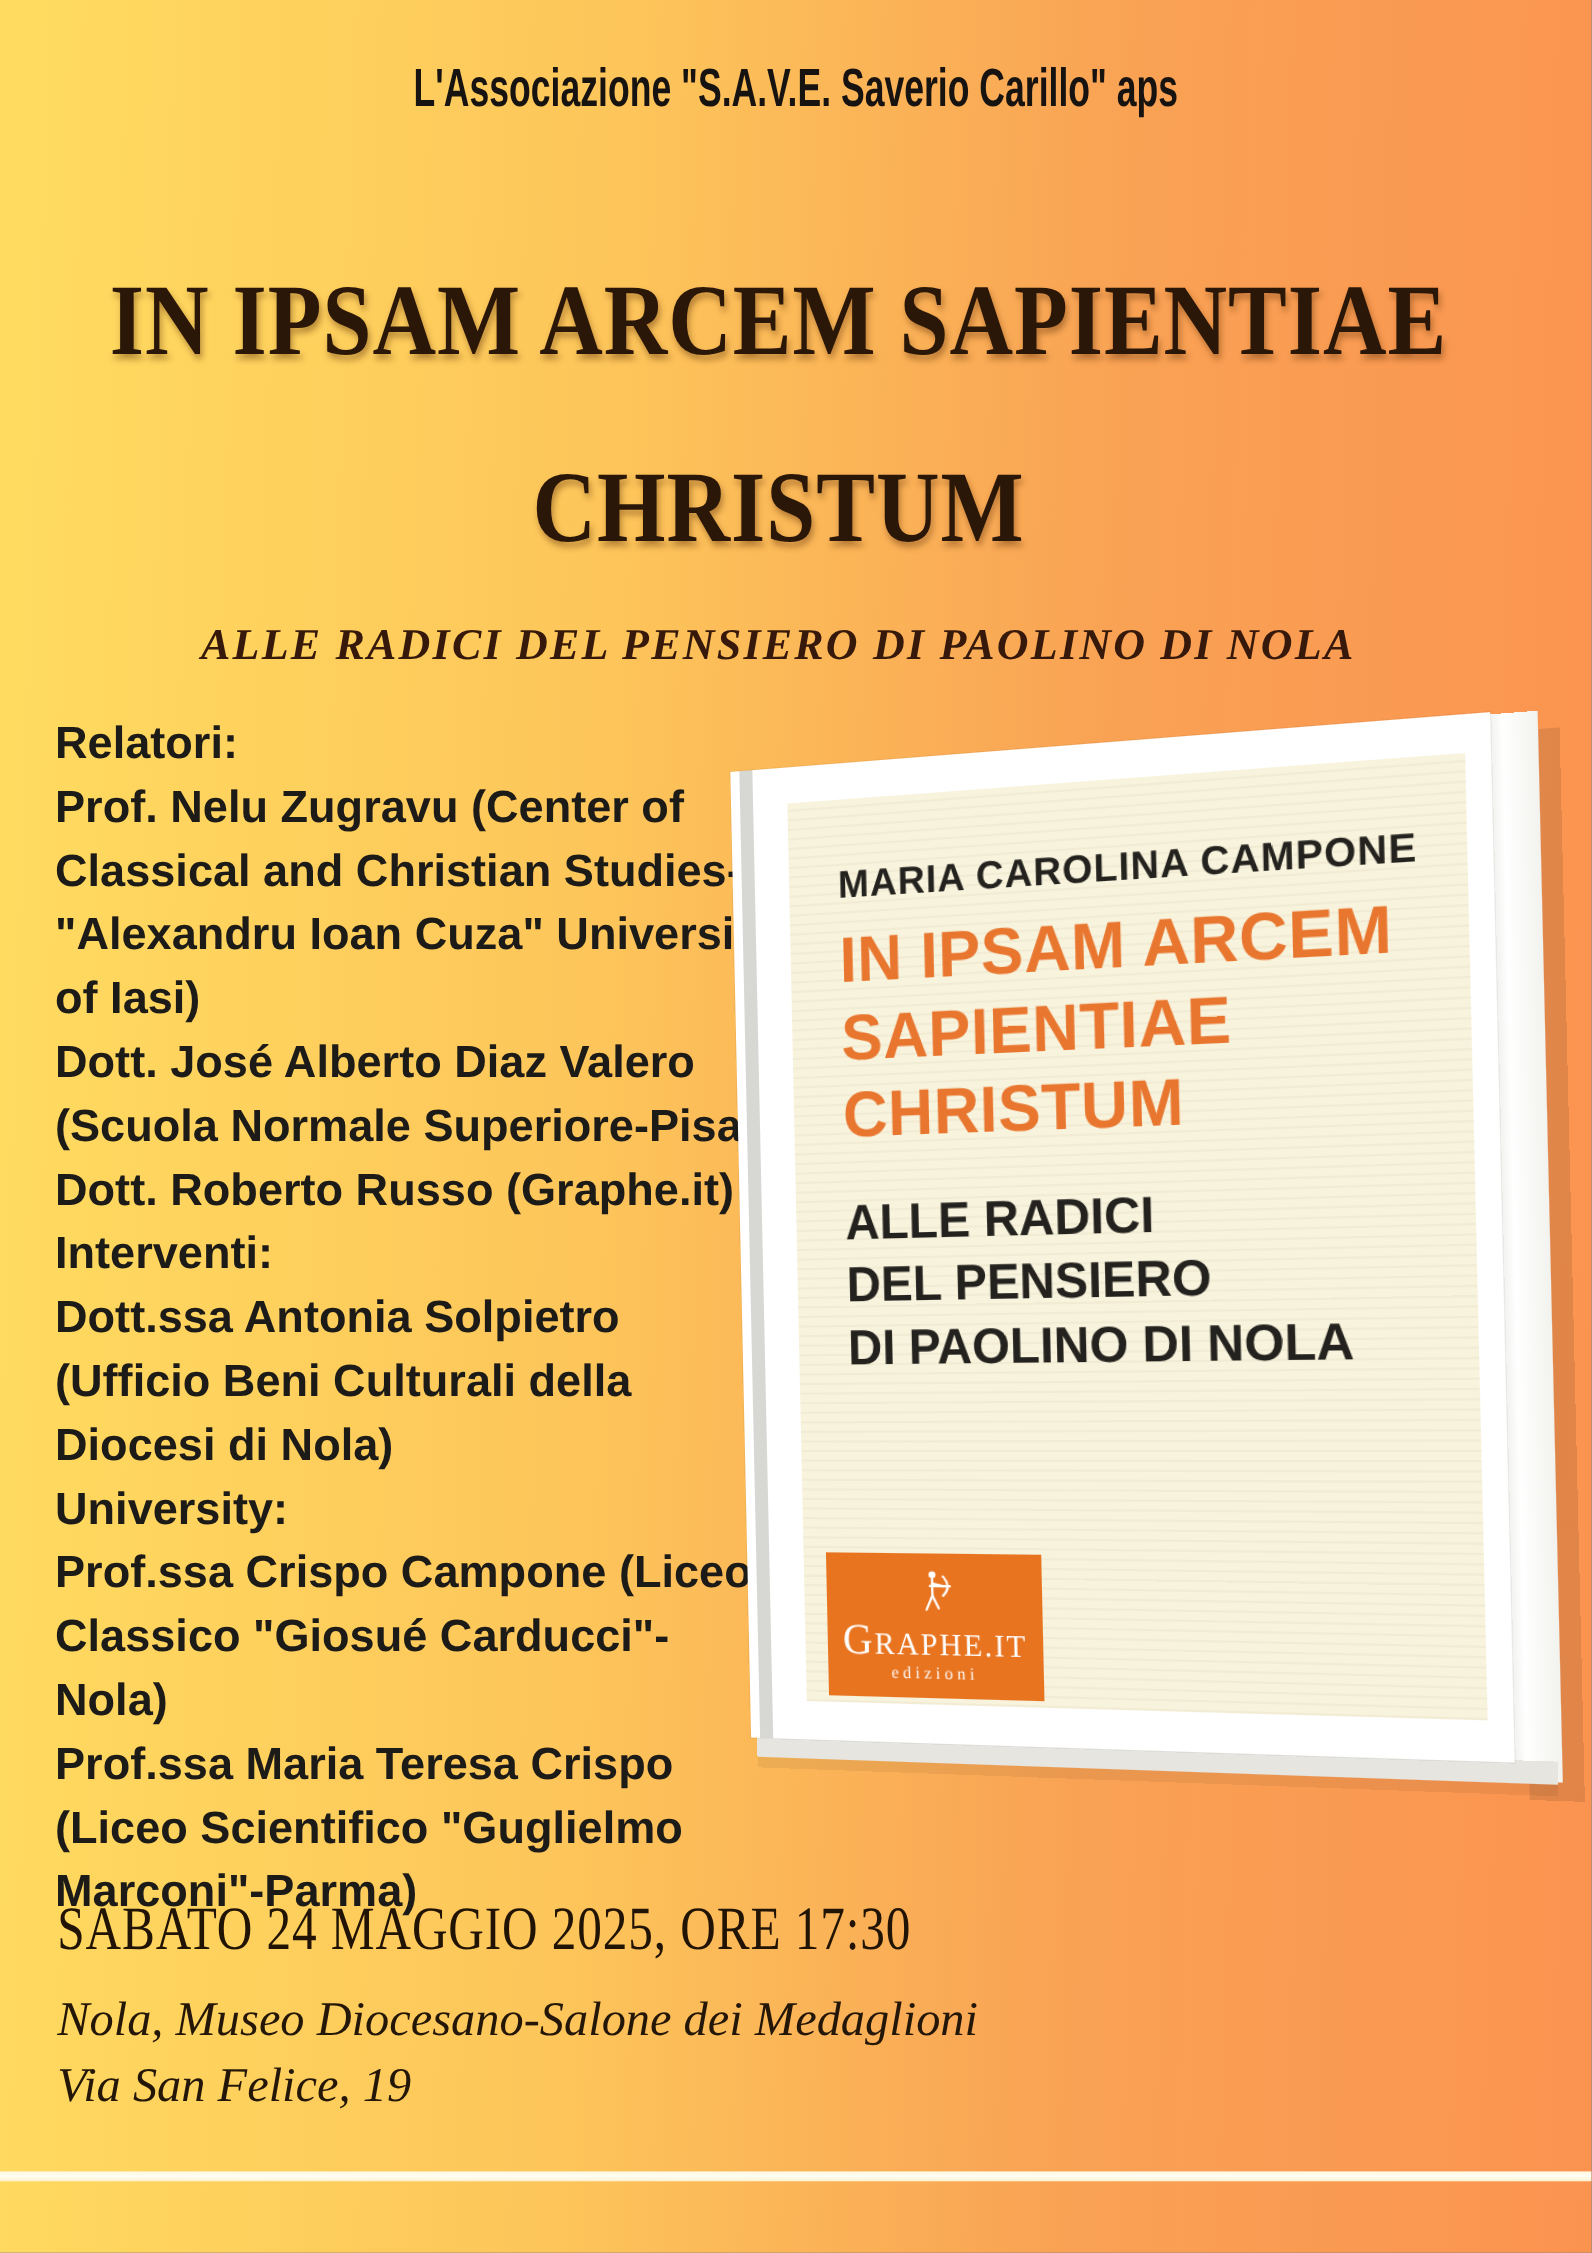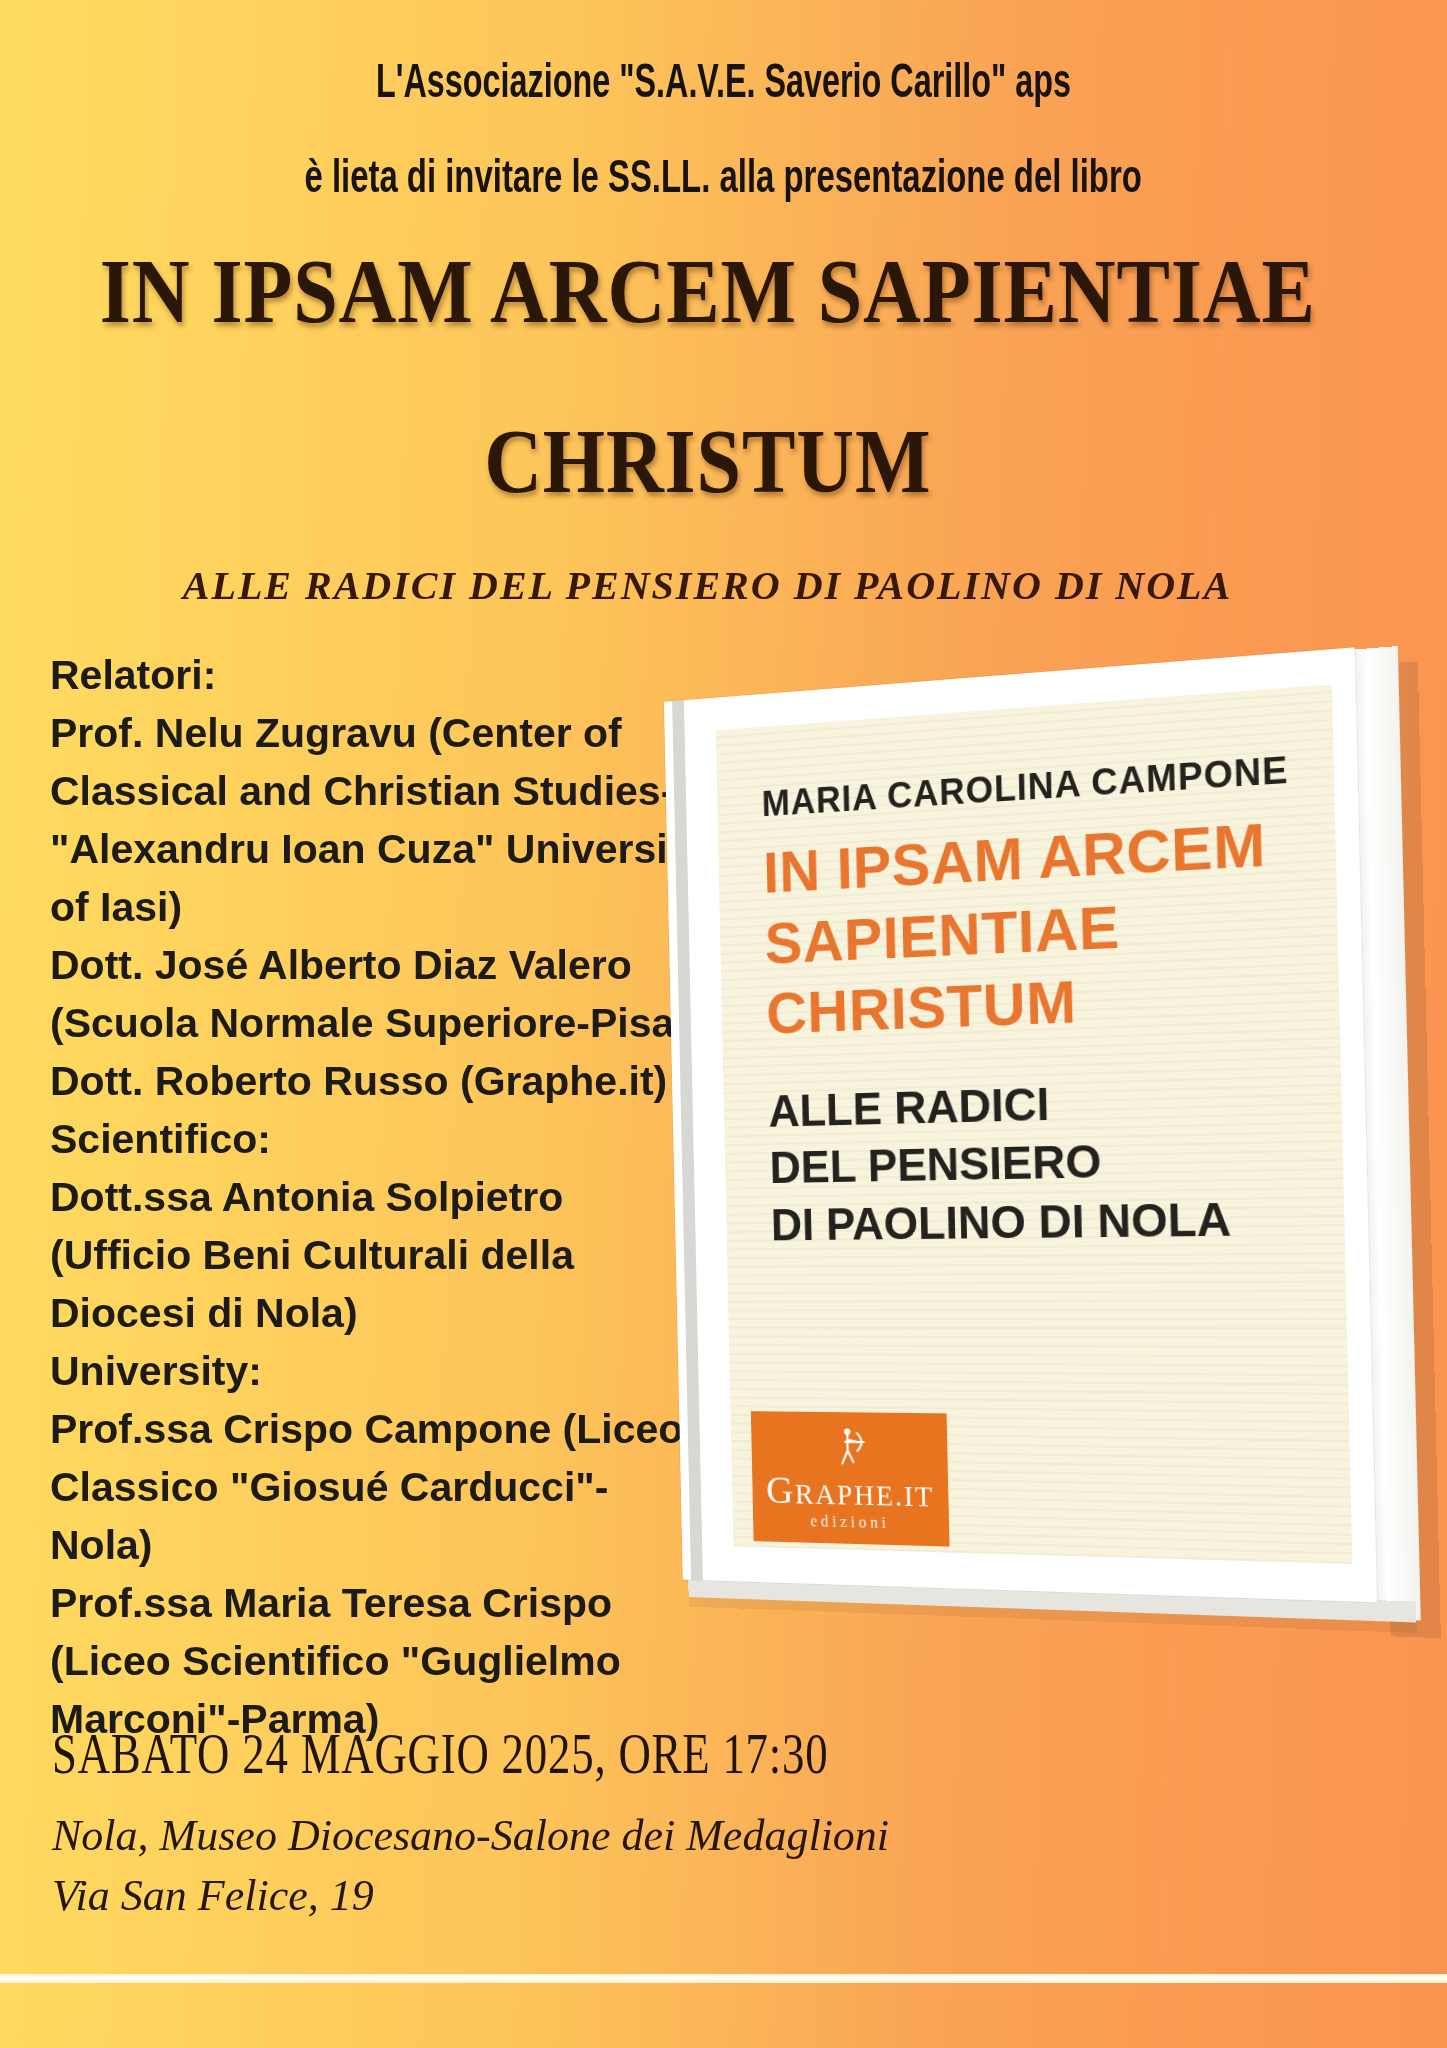--- a/index.html
+++ b/index.html
@@ -63,42 +63,41 @@
   .bottom-stripe{position:absolute;left:0;right:0;top:1974px;height:9px;
         background:linear-gradient(180deg,#fff8df, #fffef4 50%, #fdf2cf);}
 </style>
 </head>
 <body>
 
 <div class="poster">
 
   <div class="header-block">
     <span class="assoc-line"><span class="cond">L'Associazione "S.A.V.E. Saverio Carillo" aps</span></span>
-    <span class="invite-line"><span class="cond">è lieta di invitare le SS.LL. alla presentazione del libro</span></span>
   </div>
 
   <div class="title-block">
     <span class="main-title">IN IPSAM ARCEM SAPIENTIAE
 CHRISTUM</span>
     <div class="subtitle">ALLE RADICI DEL PENSIERO DI PAOLINO DI NOLA</div>
   </div>
 
   <div class="speakers-panel">
     <div class="speaker-section">
       <div class="section-label">Relatori:</div>
       <div class="section-body">Prof. Nelu Zugravu (Center of
 Classical and Christian Studies-
 "Alexandru Ioan Cuza" University
 of Iasi)
 Dott. José Alberto Diaz Valero
 (Scuola Normale Superiore-Pisa)
 Dott. Roberto Russo (Graphe.it)</div>
     </div>
     <div class="speaker-section">
-      <div class="section-label">Scientifico:</div>
+      <div class="section-label">Interventi:</div>
       <div class="section-body">Dott.ssa Antonia Solpietro
 (Ufficio Beni Culturali della
 Diocesi di Nola)</div>
     </div>
     <div class="speaker-section">
       <div class="section-label">University:</div>
       <div class="section-body">Prof.ssa Crispo Campone (Liceo
 Classico "Giosué Carducci"-Nola)
 Prof.ssa Maria Teresa Crispo
 (Liceo Scientifico "Guglielmo

